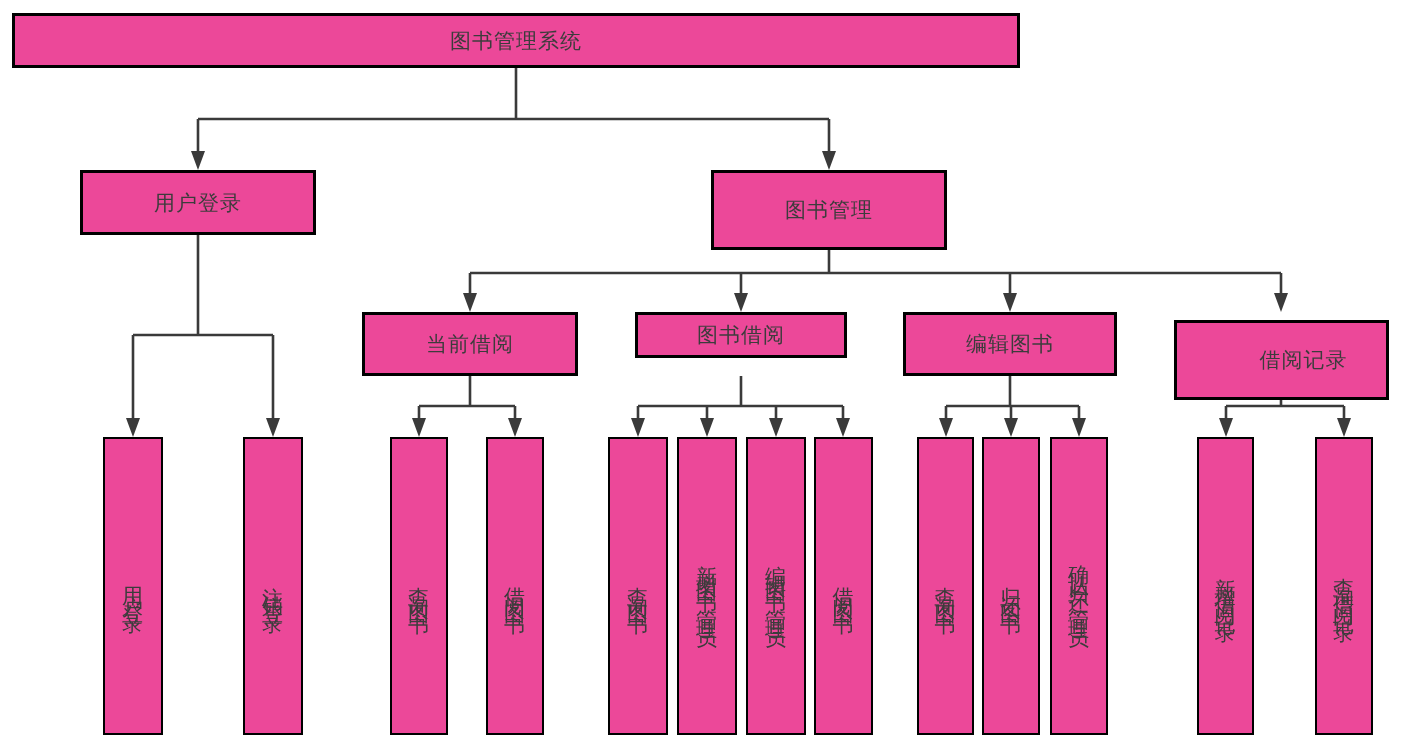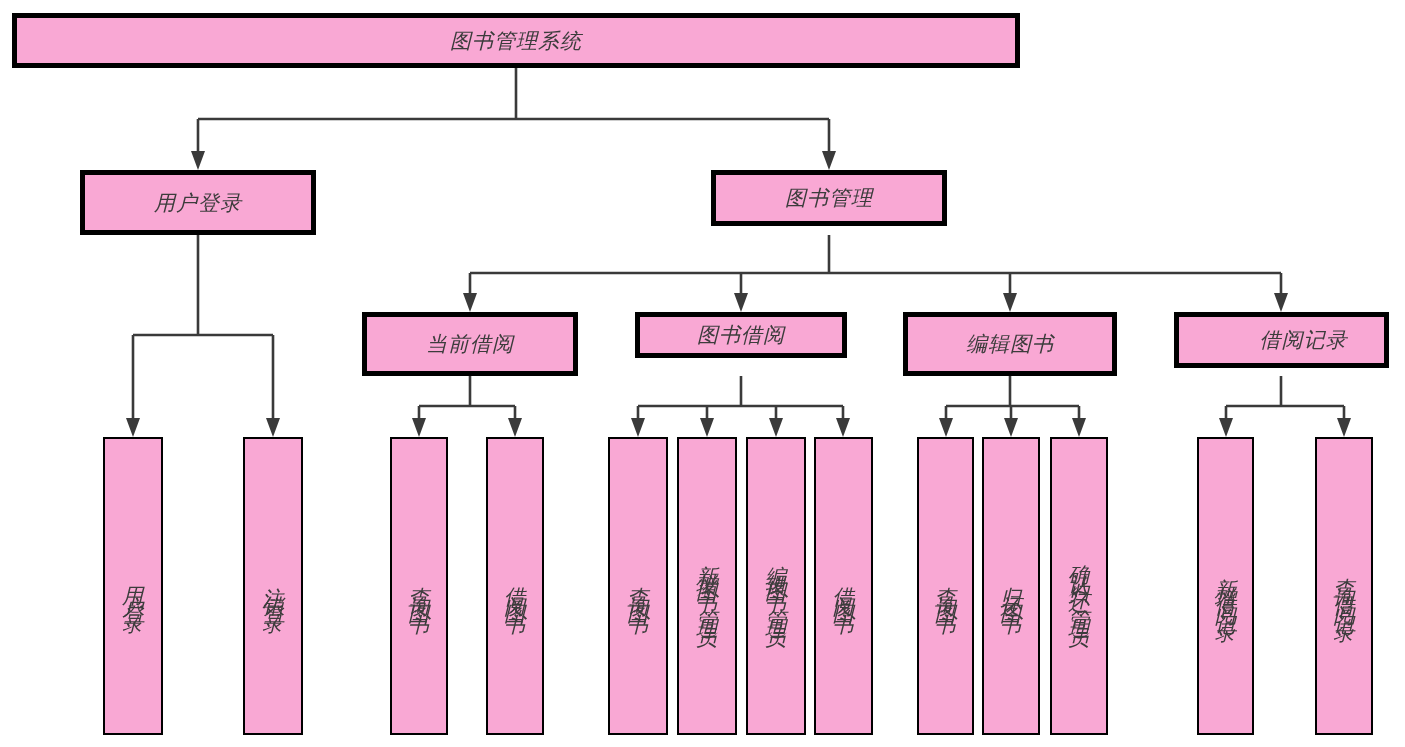--- a/index.html
+++ b/index.html
@@ -7,28 +7,27 @@
     position:relative;
     width:1405px;height:747px;
     background:#ffffff;
     font-family:"Liberation Sans","DejaVu Sans",sans-serif;
     overflow:hidden;
   }
   svg.wires{position:absolute;left:0;top:0;z-index:1;}
   .node{
     position:absolute;
     box-sizing:border-box;
-    background:#f9a8d4;
-    border:5px solid #000000;
+    background:#ec4899;
+    border:3px solid #000000;
     color:#3c3c3c;
     display:flex;align-items:center;justify-content:center;
     font-size:21px;
     letter-spacing:1px;
     z-index:2;
-    font-style:italic;
   }
   .leaf{
     border-width:2.5px;
     writing-mode:vertical-rl;
     text-orientation:mixed;
     letter-spacing:9px;
     font-size:21px;
     line-height:1;
     padding-top:4px;
   }
@@ -65,26 +64,26 @@
              M631 418L645 418L638 437Z M700 418L714 418L707 437Z
              M769 418L783 418L776 437Z M836 418L850 418L843 437Z
              M939 418L953 418L946 437Z M1004 418L1018 418L1011 437Z
              M1072 418L1086 418L1079 437Z
              M1219 418L1233 418L1226 437Z M1337 418L1351 418L1344 437Z"></path>
   </svg>
 
   <div class="node" style="left:12px;top:13px;width:1008px;height:55px;">图书管理系统</div>
 
   <div class="node" style="left:80px;top:170px;width:236px;height:65px;">用户登录</div>
-  <div class="node" style="left:711px;top:170px;width:236px;height:56px;">图书管理</div>
+  <div class="node" style="left:711px;top:170px;width:236px;height:80px;">图书管理</div>
 
   <div class="node" style="left:362px;top:312px;width:216px;height:64px;">当前借阅</div>
   <div class="node" style="left:635px;top:312px;width:212px;height:46px;">图书借阅</div>
   <div class="node" style="left:903px;top:312px;width:214px;height:64px;">编辑图书</div>
-  <div class="node" style="left:1174px;top:312px;width:215px;height:56px;padding-left:44px;">借阅记录</div>
+  <div class="node" style="left:1174px;top:320px;width:215px;height:80px;padding-left:44px;">借阅记录</div>
 
   <div class="node leaf" style="left:103px;top:437px;width:60px;height:298px;">用户登录</div>
   <div class="node leaf" style="left:243px;top:437px;width:60px;height:298px;">注销登录</div>
 
   <div class="node leaf" style="left:390px;top:437px;width:58px;height:298px;">查询图书</div>
   <div class="node leaf" style="left:486px;top:437px;width:58px;height:298px;">借阅图书</div>
 
   <div class="node leaf" style="left:608px;top:437px;width:60px;height:298px;">查询图书</div>
   <div class="node leaf" style="left:677px;top:437px;width:60px;height:298px;">新增图书（管理员）</div>
   <div class="node leaf" style="left:746px;top:437px;width:60px;height:298px;">编辑图书（管理员）</div>

